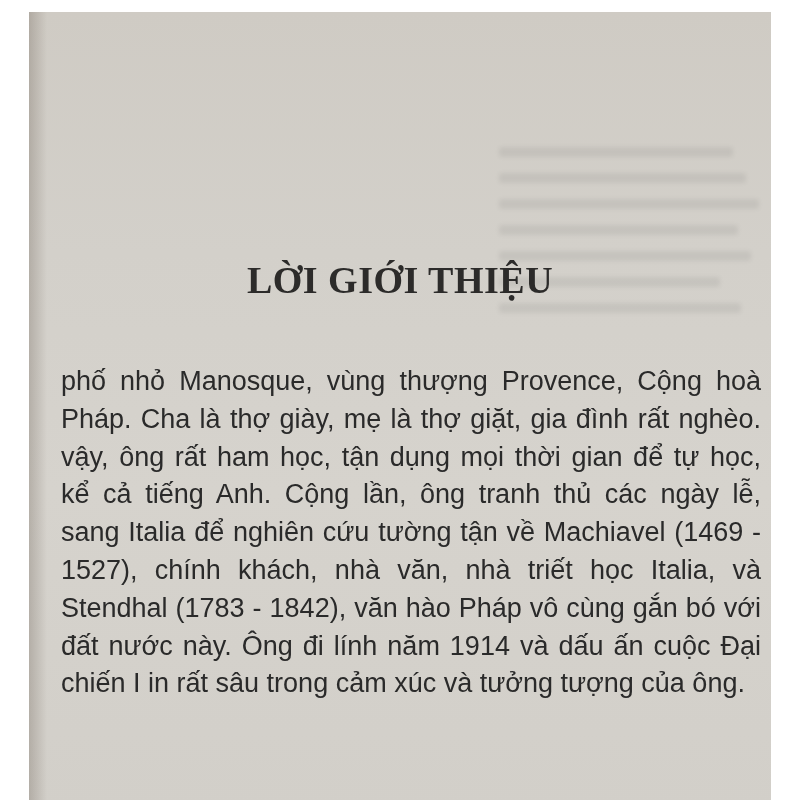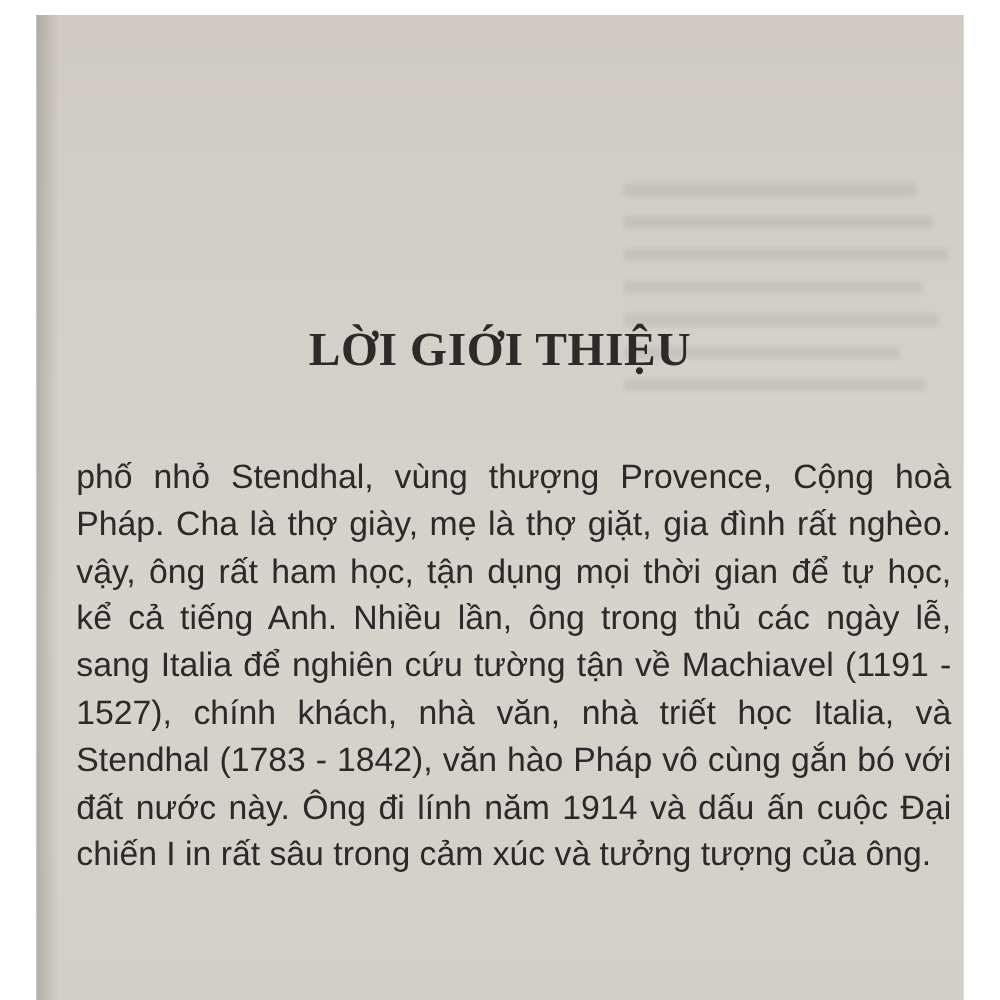--- a/index.html
+++ b/index.html
@@ -46,23 +46,23 @@
       <div style="width:100%"></div>
     <div style="width:92%"></div>
       <div style="width:97%"></div>
       <div style="width:85%"></div>
     <div style="width:93%"></div>
   </div>
 
   <div class="title">LỜI GIỚI THIỆU</div>
 
   <div class="body-text">
-    <span class="line">phố nhỏ Stendhal, vùng thượng Provence, Cộng hoà</span>
+    <span class="line">phố nhỏ Manosque, vùng thượng Provence, Cộng hoà</span>
     <span class="line">Pháp. Cha là thợ giày, mẹ là thợ giặt, gia đình rất nghèo.</span>
     <span class="line">vậy, ông rất ham học, tận dụng mọi thời gian để tự học,</span>
-    <span class="line">kể cả tiếng Anh. Nhiều lần, ông trong thủ các ngày lễ,</span>
-    <span class="line">sang Italia để nghiên cứu tường tận về Machiavel (1191 -</span>
+    <span class="line">kể cả tiếng Anh. Cộng lần, ông tranh thủ các ngày lễ,</span>
+    <span class="line">sang Italia để nghiên cứu tường tận về Machiavel (1469 -</span>
     <span class="line">1527), chính khách, nhà văn, nhà triết học Italia, và</span>
     <span class="line">Stendhal (1783 - 1842), văn hào Pháp vô cùng gắn bó với</span>
     <span class="line">đất nước này. Ông đi lính năm 1914 và dấu ấn cuộc Đại</span>
     <span class="line last">chiến I in rất sâu trong cảm xúc và tưởng tượng của ông.</span>
   </div>
 </div>
 
 </body></html>

